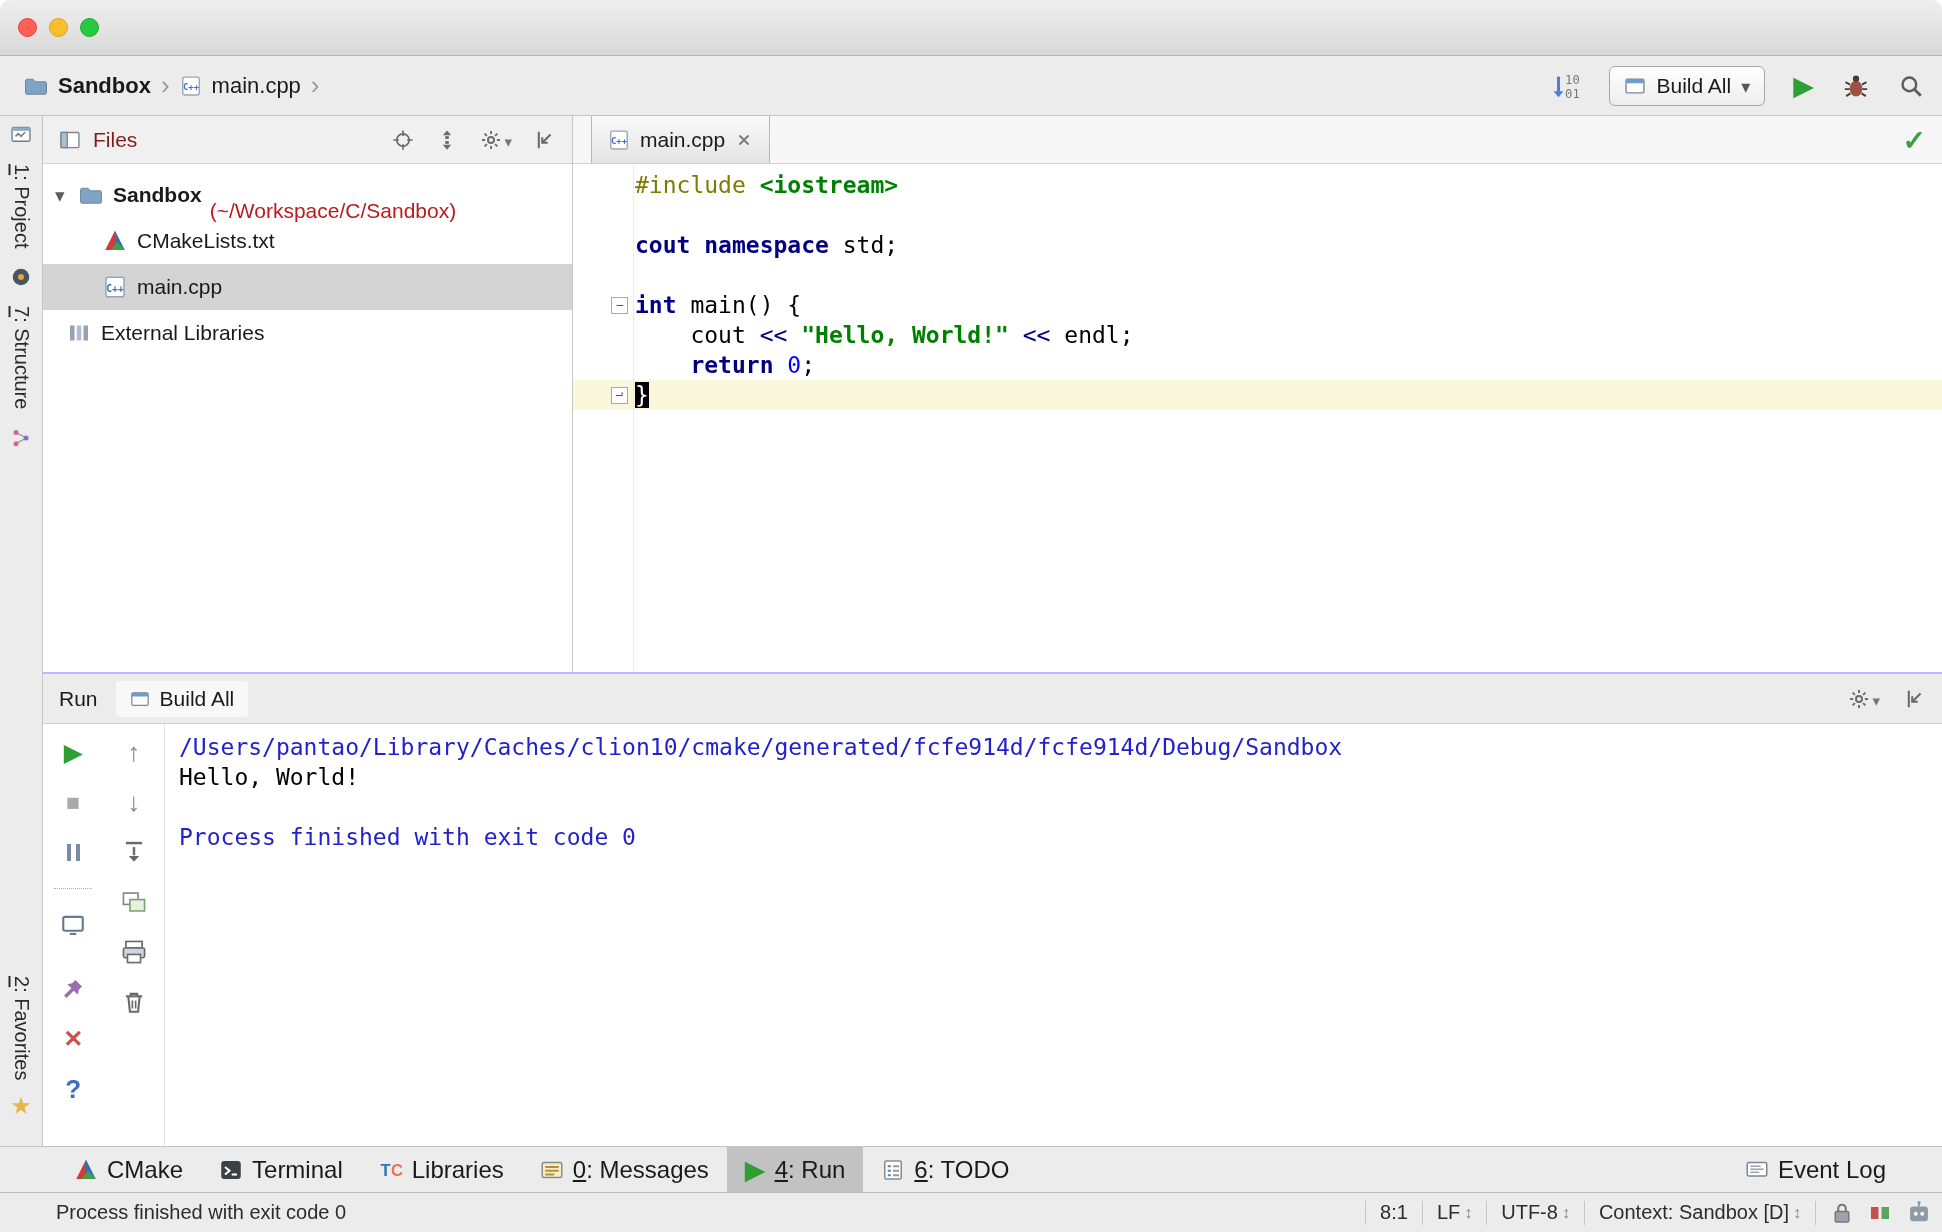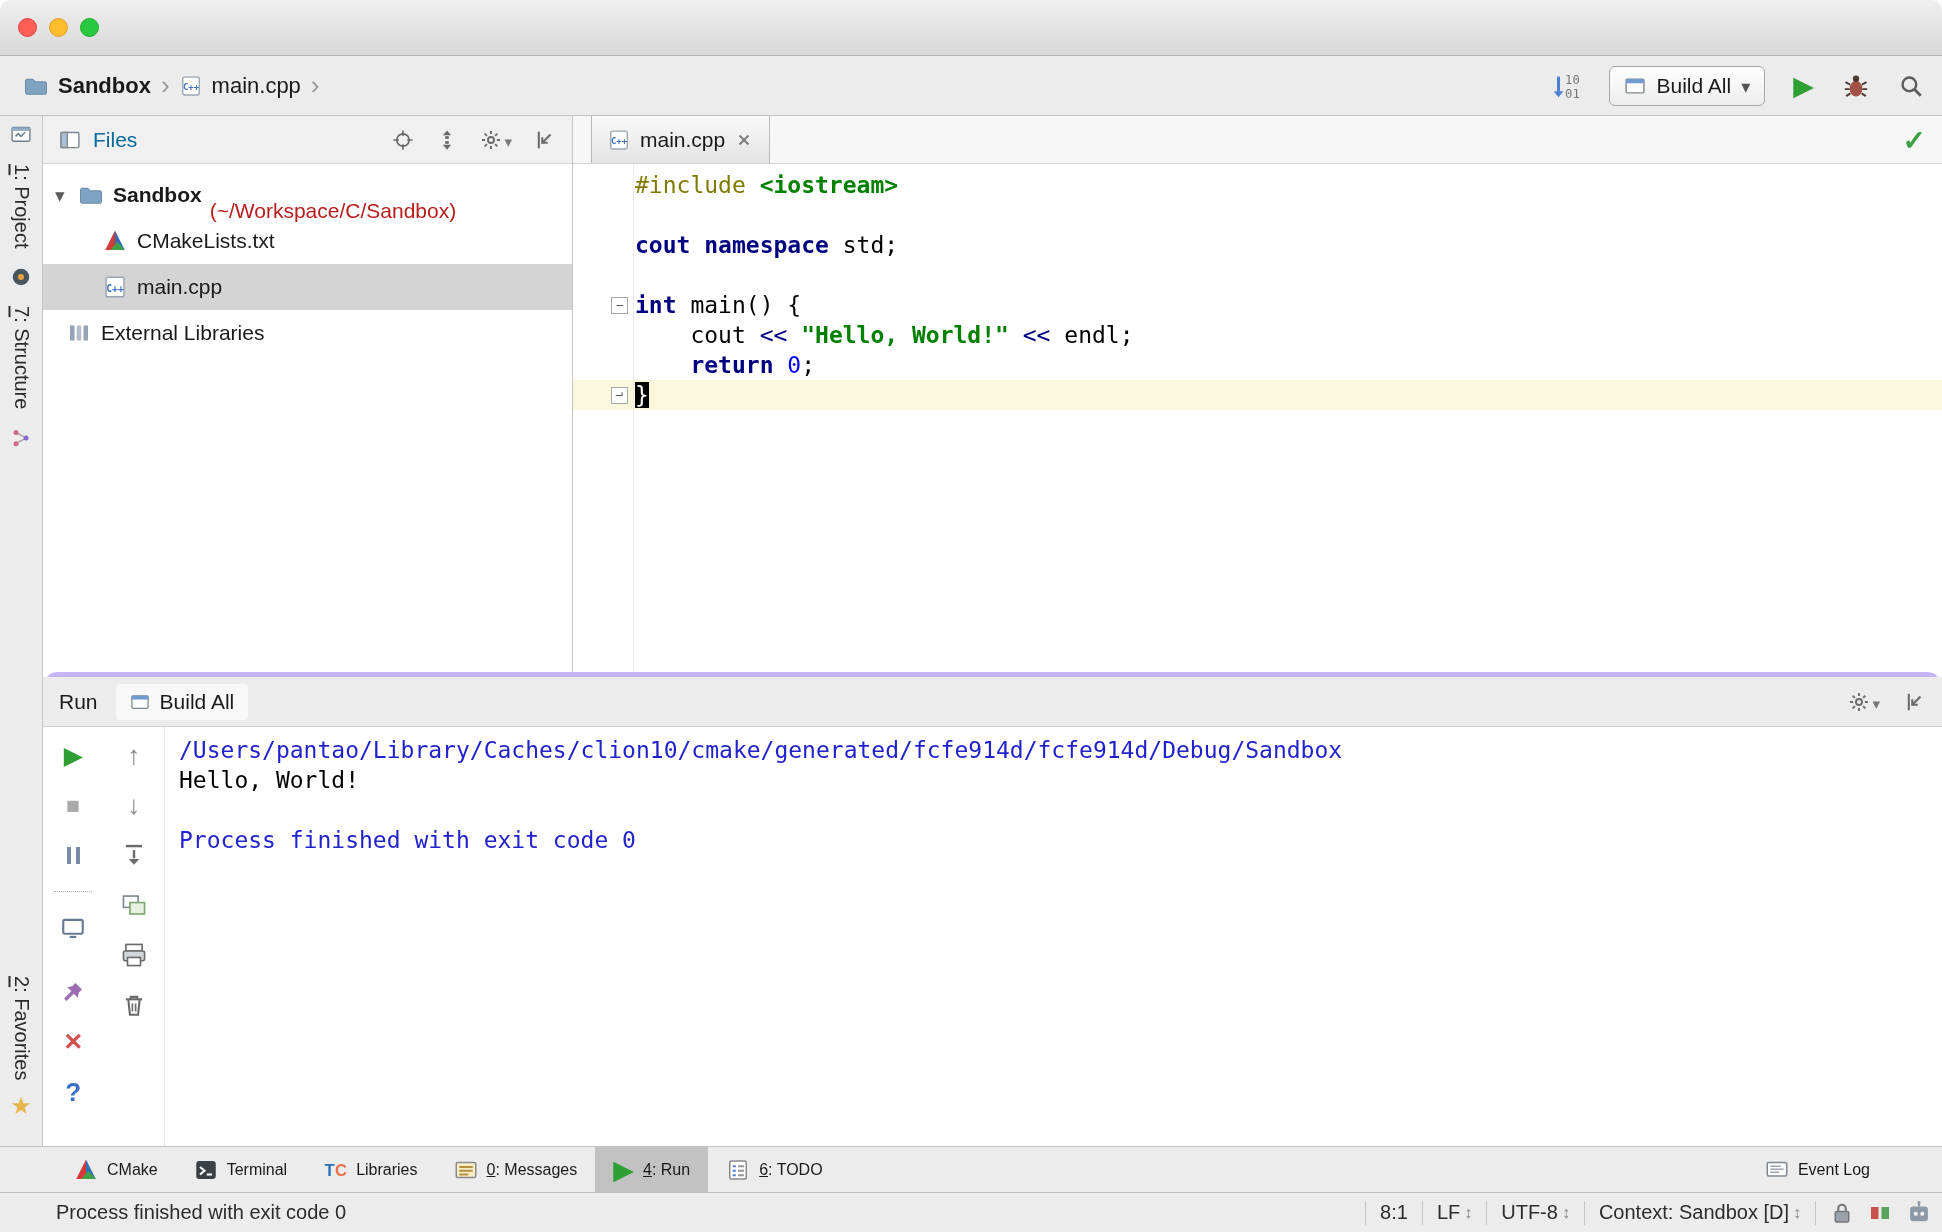--- a/index.html
+++ b/index.html
@@ -45,21 +45,21 @@
                    display:flex; flex-direction:column; align-items:center; gap:12px; }
   .icon-star::before { content:"\2605"; color:#e6b84c; font-size:24px; }
 
   .content { flex:1; display:flex; flex-direction:column; }
   .top-split { height:556px; flex:0 0 556px; display:flex; }
 
   
   .project-panel { width:530px; flex:0 0 530px; border-right:1px solid #c6c6c6;
                    background:#fff; display:flex; flex-direction:column; }
   .panel-header { height:48px; flex:0 0 48px; background:#f0f0f0; border-bottom:1px solid #d6d6d6;
-                  display:flex; align-items:center; gap:12px; padding:0 16px; font-size:21px; color:#0369a1; }
+                  display:flex; align-items:center; gap:12px; padding:0 16px; font-size:21px; color:#7f1d1d; }
   .panel-header .right { margin-left:auto; display:flex; align-items:center; gap:22px; }
   .gear-wrap { display:flex; align-items:center; gap:2px; }
   .gear-arrow::after { content:"\25BE"; color:#777; font-size:15px; }
 
   .tree { padding-top:8px; font-size:21px; }
   .tree-row { height:46px; display:flex; align-items:center; }
   .tree-row.selected { background:#d4d4d4; }
   .tw-arrow::before { content:"\25BE"; color:#5c5c5c; font-size:19px; }
   .tree-name-bold { font-weight:bold; }
   .tree-suffix { color:#b91c1c; margin-left:8px;margin-top:32px; }
@@ -89,21 +89,21 @@
   .code-text { white-space:pre; padding-left:2px;text-align:center; }
   .pl { color:#000; }
   .kw { color:#000080; font-weight:bold; }
   .pp { color:#7f7a00; }
   .str { color:#008000; font-weight:bold; }
   .num { color:#0000ff; }
   .op { color:#000080; }
   .caret { background:#000; color:#fff; }
 
   
-  .run-panel { flex:1; border-top:5px solid #c4b5fd; display:flex; flex-direction:column;border-radius:15px; }
+  .run-panel { flex:1; border-top:2px solid #c4b5fd; display:flex; flex-direction:column; }
   .run-header { height:50px; flex:0 0 50px; background:#ececec; border-bottom:1px solid #cfcfcf;
                 display:flex; align-items:center; gap:18px; padding:0 16px; font-size:21px; }
   .run-tab { display:flex; align-items:center; gap:10px; padding:6px 14px; background:rgba(255,255,255,.65);
              border-radius:4px; }
   .run-header .right { margin-left:auto; display:flex; align-items:center; gap:24px; }
 
   .run-body { flex:1; display:flex; background:#fff; }
   .run-toolbar { width:122px; flex:0 0 122px; border-right:1px solid #e3e3e3; display:flex; padding-top:14px; }
   .tb-col { width:61px; display:flex; flex-direction:column; align-items:center; gap:22px; }
   .tbtn { width:28px; height:28px; display:flex; align-items:center; justify-content:center; }
@@ -118,21 +118,21 @@
   .mt14 { margin-top:14px; }
 
   .console { flex:1; padding:8px 4px 0 14px; font-family:"DejaVu Sans Mono", monospace;
              font-size:23px; line-height:30px; }
   .console-line { min-height:30px; white-space:pre; }
   .console-line.sys { color:#2222cc; }
   .console-line.out { color:#000; }
 
   
   .bottom-bar { height:46px; flex:0 0 46px; background:#ececec; border-top:1px solid #c3c3c3;
-                display:flex; align-items:center; padding:0 16px 0 56px; font-size:16px; }
+                display:flex; align-items:center; padding:0 0 0 56px; font-size:24px; }
   .bb-item { height:100%; display:flex; align-items:center; gap:9px; padding:0 18px; }
   .bb-item.active { background:#c2c2c2; }
   .bb-item .mn { text-decoration:underline; }
   .bb-right { margin-left:auto; margin-right:56px; display:flex; align-items:center; gap:9px; }
 
   
   .status-bar { height:40px; flex:0 0 40px; background:#ececec; border-top:1px solid #bdbdbd;
                 display:flex; align-items:center; padding:0 10px 0 56px; font-size:20px; color:#2c2c2c; }
   .sb-right { margin-left:auto; display:flex; align-items:center; gap:14px; }
   .sep { width:1px; height:24px; background:#c6c6c6; }

